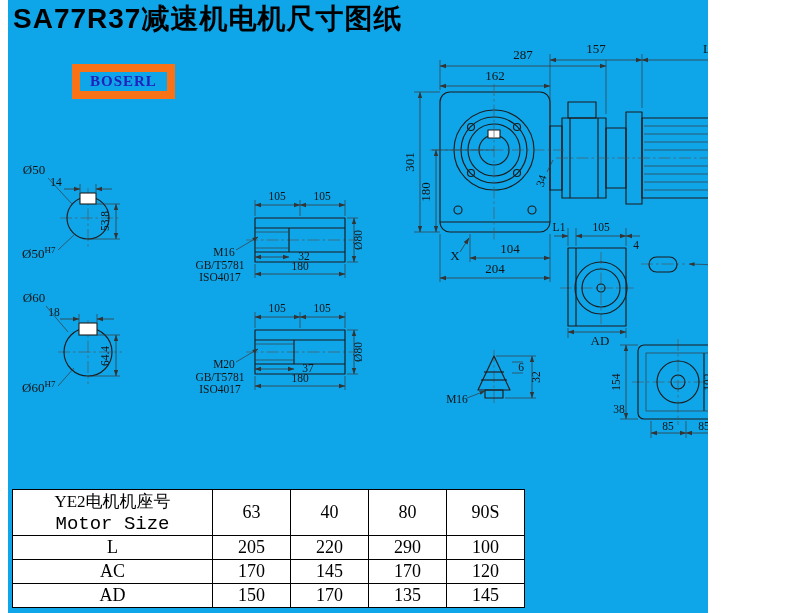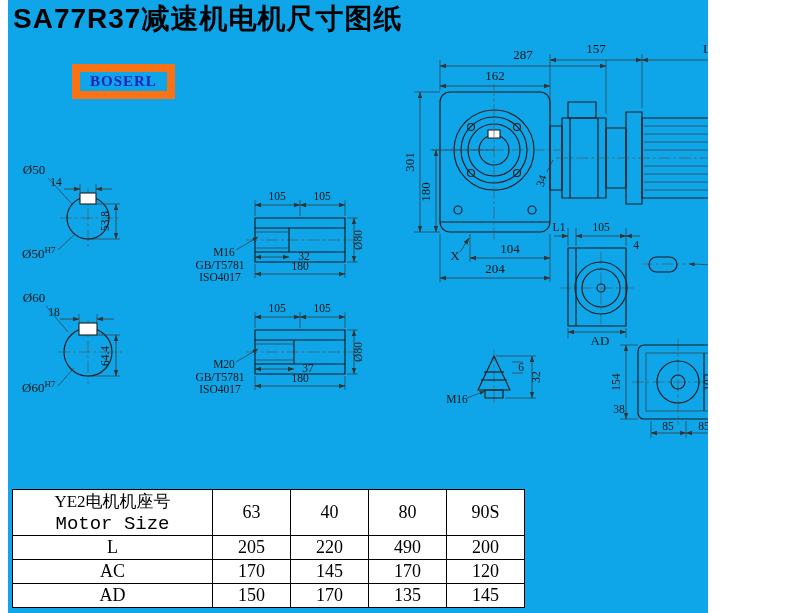--- a/index.html
+++ b/index.html
@@ -353,22 +353,22 @@
         </th>
         <th class="cn">63</th>
         <th class="cn">40</th>
         <th class="cn">80</th>
         <th class="cn">90S</th>
       </tr>
       <tr class="row">
         <td>L</td>
         <td>205</td>
         <td>220</td>
-        <td>490</td>
-        <td>200</td>
+        <td>290</td>
+        <td>100</td>
       </tr>
       <tr class="row">
         <td>AC</td>
         <td>170</td>
         <td>145</td>
         <td>170</td>
         <td>120</td>
       </tr>
       <tr class="row">
         <td>AD</td>

